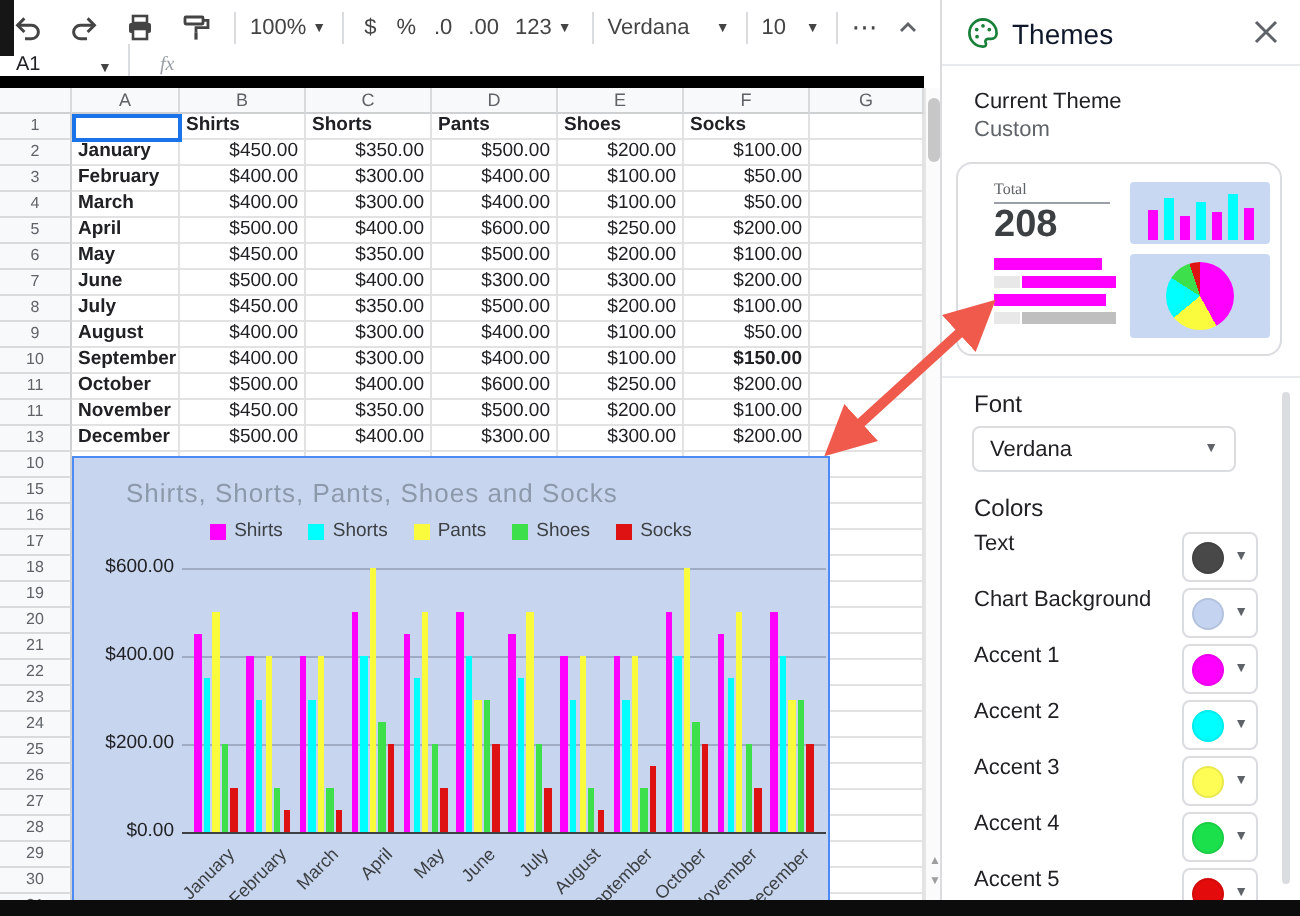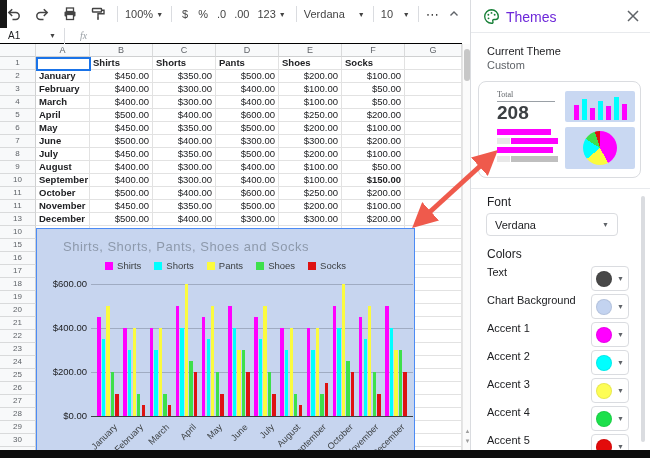--- a/index.html
+++ b/index.html
@@ -16,22 +16,22 @@
   }
   .tb-ico { width:16px; height:16px; margin:0 6px; flex:0 0 auto; }
   .tb-txt { font-size:11px; color:#444; margin:0 2px; white-space:nowrap; }
   .caret { font-size:7px; color:#444; margin:0 3px 0 1px; }
   .vsep { width:1px; height:16px; background:#dadce0; margin:0 5px; }
   .tb-btn { display:flex; align-items:center; cursor:default; }
   #collapse { margin-left:auto; margin-right:10px; color:#5f6368; font-size:10px; }
   
   #formulabar {
     position:absolute; left:0; top:28px; width:462px; height:16px;
-    display:flex; align-items:center; background:#fff;
-    border-bottom:1px solid #000000;
+    display:flex; align-items:flex-end; background:#fff;
+    border-bottom:6px solid #000000;
   }
   #namebox { font-size:10px; color:#202124; margin-left:8px; width:40px; }
   #fx { font-size:10px; font-style:italic; font-family:"Liberation Serif","DejaVu Serif",serif; color:#9aa0a6; margin-left:10px; }
   
   #grid {
     position:absolute; left:0; top:44px; width:462px; height:406px;
     overflow:hidden; background:#fff;
   }
   .g-row { display:flex; height:13px; }
   .g-row.hdr { height:13px; }
@@ -75,21 +75,21 @@
   .xmonth { position:absolute; font-size:9px; color:#3c4043; white-space:nowrap;
     transform-origin:100% 0; transform:rotate(-45deg); }
   
   #arrow-svg { position:absolute; left:0; top:0; width:650px; height:458px; z-index:9; pointer-events:none; }
   
   #panel {
     position:absolute; left:470px; top:0; width:180px; height:450px;
     background:#fff; border-left:1px solid #dadce0; z-index:5; overflow:hidden;
   }
   #panel-header { position:absolute; left:0; top:0; width:100%; height:33px; border-bottom:1px solid #e8eaed; }
-  #panel-title { position:absolute; left:35px; top:9px; font-size:14px; font-weight:500; color:#6d28d9; }
+  #panel-title { position:absolute; left:35px; top:9px; font-size:14px; font-weight:500; color:#0f172a; }
   #panel-close { position:absolute; right:10px; top:9px; width:14px; height:14px; }
   #cur-theme-lbl { position:absolute; left:16px; top:45px; font-size:11px; color:#202124; }
   #cur-theme-val { position:absolute; left:16px; top:59px; font-size:11px; color:#5f6368; }
   #done-btn {
     position:absolute; left:104px; top:46px; width:62px; height:27px;
     background:#188038; color:#fff; border:none; border-radius:4px;
     font-size:13px; font-weight:500; font-family:inherit;
     display:flex; align-items:center; justify-content:center;
   }
   #preview-card {

